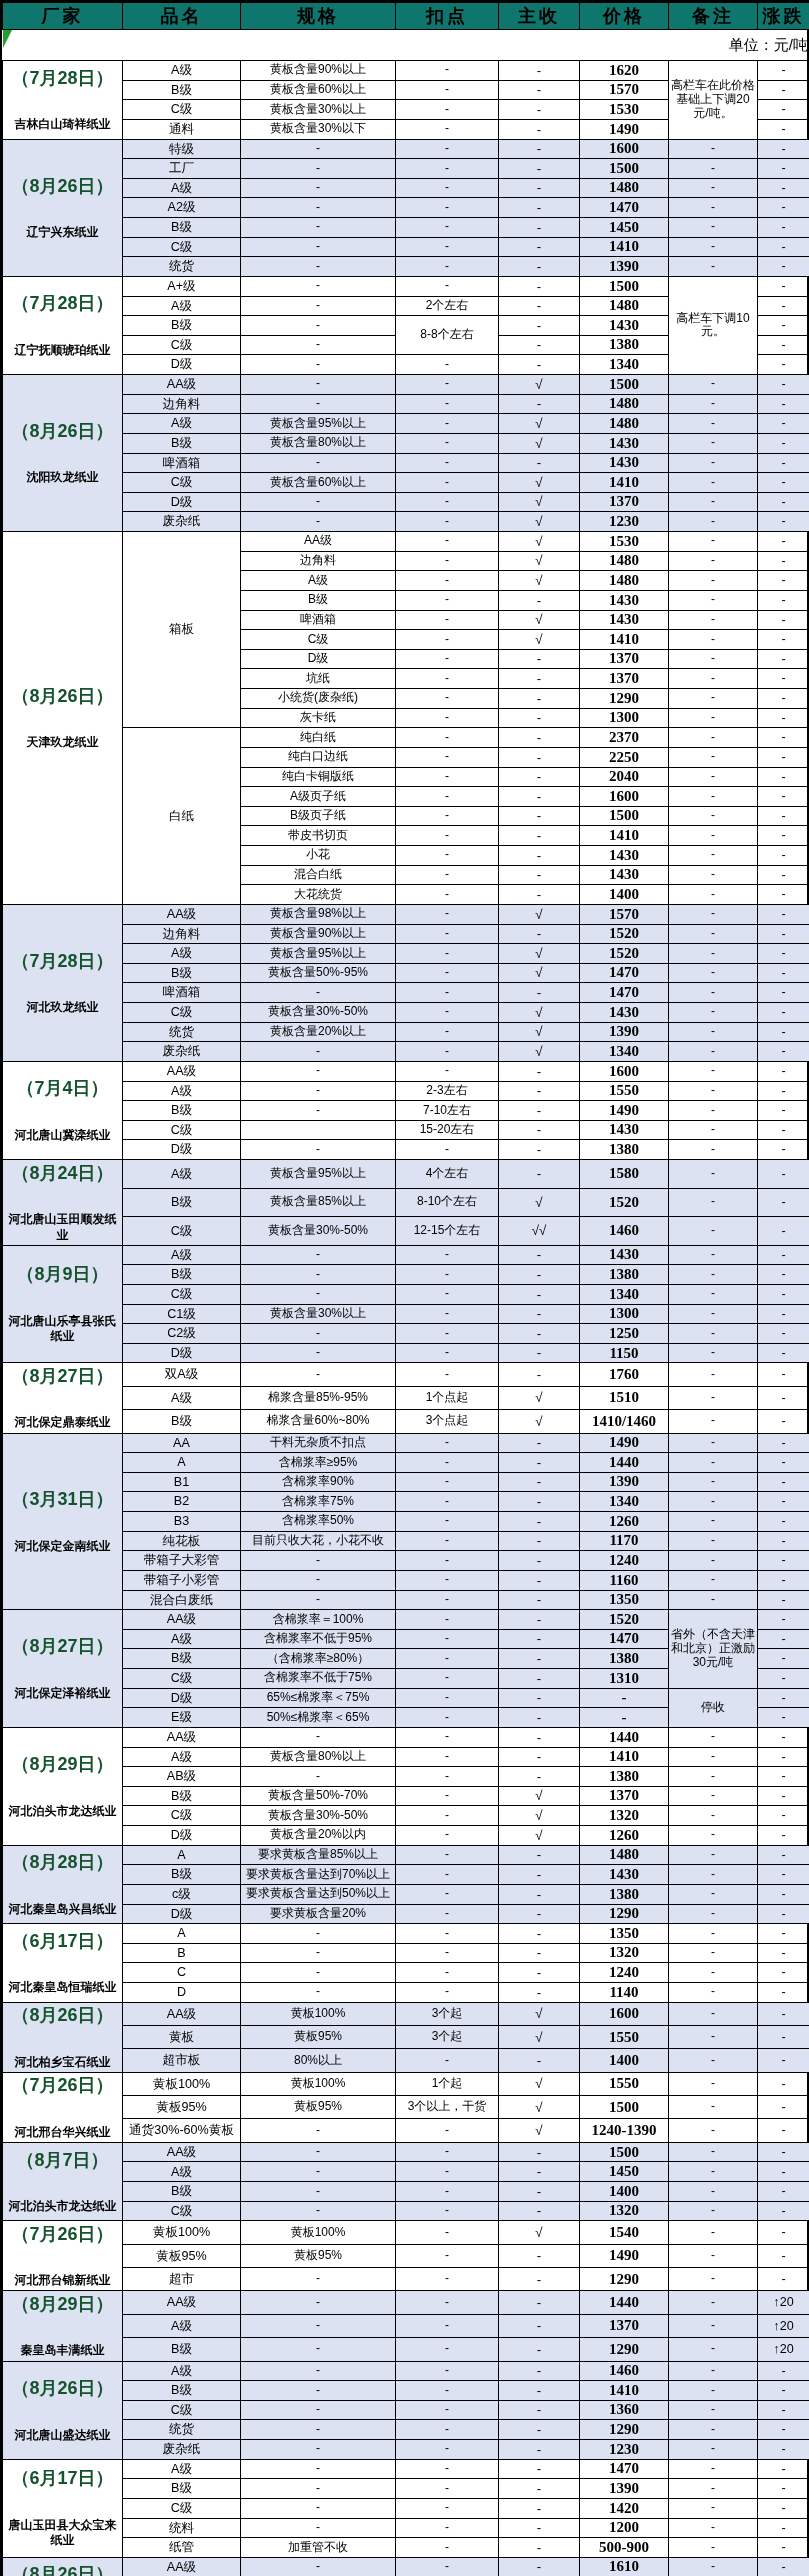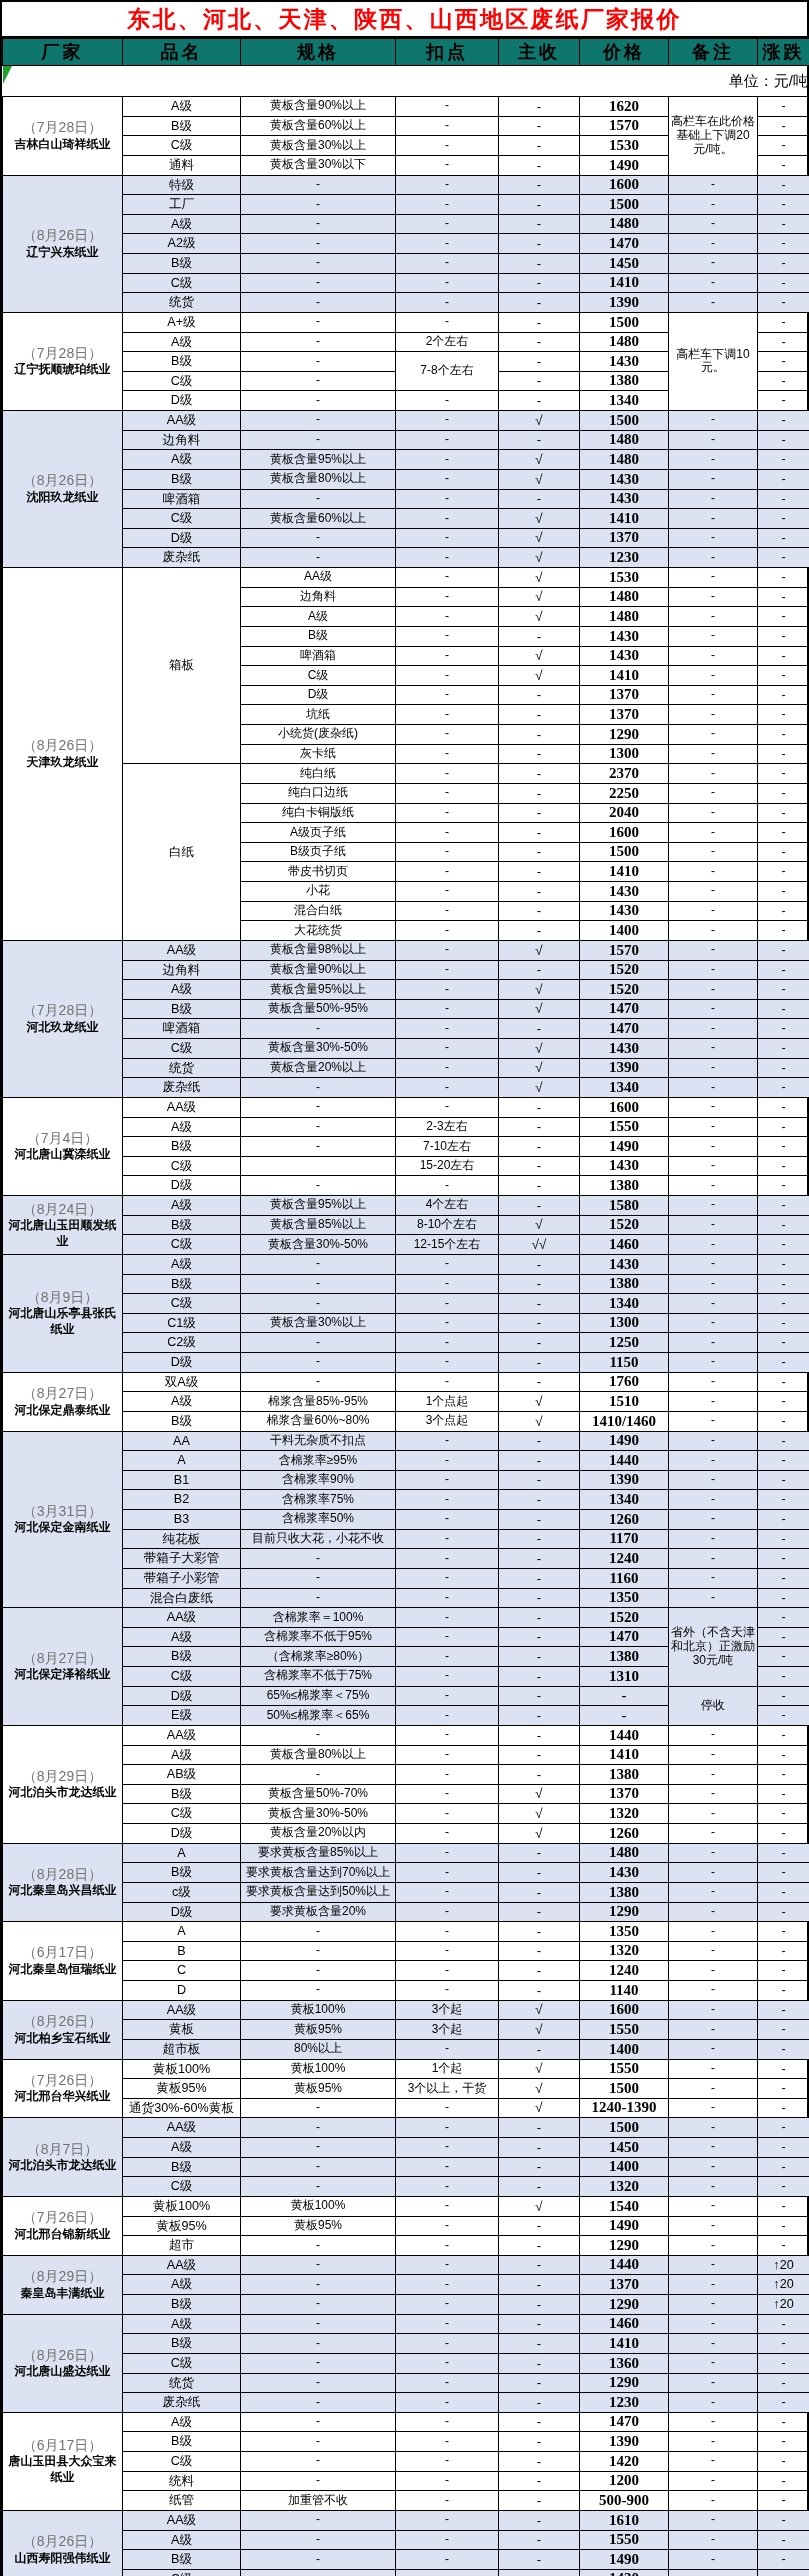--- a/index.html
+++ b/index.html
@@ -10,36 +10,35 @@
   col.w-factory{width:120px}col.w-name{width:118px}col.w-spec{width:155px}
   col.w-deduct{width:103px}col.w-main{width:81px}col.w-price{width:89px}
   col.w-remark{width:89px}col.w-change{width:52px}
   th,td{border:0.7px solid #000;text-align:center;vertical-align:middle;padding:0.7px 1.5px;box-sizing:border-box;word-break:break-all;}
   thead th{height:27px;font-size:18px;font-weight:bold;border-bottom:1.5px solid #000;background:#0f766e;letter-spacing:3px;}
   tbody tr{height:19px;}
   td{font-size:12px;line-height:1.15;}
   .unit-row td{border-left:none;border-right:none;border-bottom:1.5px solid #000;height:31px;font-size:15px;text-align:right;position:relative;padding-left:517px;white-space:nowrap;}
   .tri{position:absolute;left:0;top:0;width:0;height:0;border-top:18px solid #1FA12E;border-right:9.6px solid transparent;}
   .c-factory{padding:1.5px 2.2px;}
-  .c-factory .date{color:#737373;font-weight:normal;font-size:14px;line-height:1.25;}
-  .c-factory .fname{font-weight:bold;font-size:12px;line-height:1.3;}
+  .c-factory .date{color:#14532d;font-weight:bold;font-size:18px;line-height:1.25;}
+  .c-factory .fname{font-weight:bold;font-size:12px;line-height:1.3;margin-top:28px;}
   .c-name{font-size:12.6px;}
   .c-spec{font-size:12px;}
   .c-price{font-family:"Liberation Serif","DejaVu Serif",serif;font-size:15px;font-weight:600;}
   .c-main{font-size:13.3px;}
   .c-change{font-size:12.6px;}
   tr.shaded td{background:#DCE2F1;}
   tr.sec-start td{border-top:1.5px solid #000;}
   .footer{border-top:2.2px solid #000;color:#FF0000;font-weight:bold;text-align:center;font-size:15px;padding:6px 3px 7.4px;line-height:1.5;}
 </style>
 </head>
 <body>
 
 <div class="sheet">
-  <div class="title">东北、河北、天津、陕西、山西地区废纸厂家报价</div>
   <table>
     <colgroup>
       <col class="w-factory">
         <col class="w-name">
         <col class="w-spec">
         <col class="w-deduct">
       <col class="w-main">
         <col class="w-price">
         <col class="w-remark">
         <col class="w-change">
@@ -184,21 +183,21 @@
           <td class="c-name">A级</td>
           <td class="c-spec">-</td>
           <td class="c-deduct">2个左右</td>
           <td class="c-main">-</td>
           <td class="c-price">1480</td>
           <td class="c-change">-</td>
         </tr>
         <tr>
           <td class="c-name">B级</td>
           <td class="c-spec">-</td>
-          <td class="c-deduct" rowspan="2">7-8个左右</td>
+          <td class="c-deduct" rowspan="2">8-8个左右</td>
           <td class="c-main">-</td>
           <td class="c-price">1430</td>
           <td class="c-change">-</td>
         </tr>
         <tr>
           <td class="c-name">C级</td>
           <td class="c-spec">-</td>
           <td class="c-main">-</td>
           <td class="c-price">1380</td>
           <td class="c-change">-</td>

